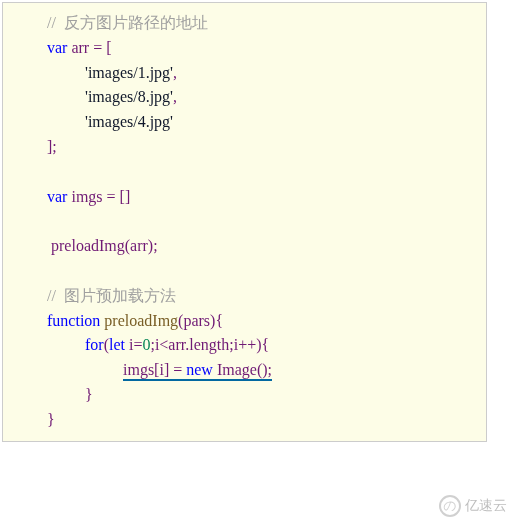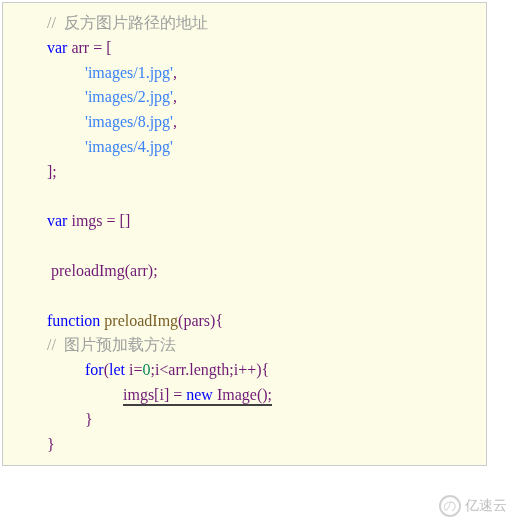--- a/index.html
+++ b/index.html
@@ -25,26 +25,26 @@
     }
     .line {
       white-space: pre;
       font-family: Liberation Serif, serif;
     }
     .indent-1 { padding-left: 38px; }
     .indent-2 { padding-left: 76px; }
     .indent-3 { padding-left: 114px; }
     .comment { color: #a0a0a0; }
     .keyword { color: #0000ff; text-align: center; }
-    .string { color: #3b82f6; }
+    .string { color: #0f172a; }
     .funcname { color: #795e26; }
     .number { color: #098658; }
     .text { color: #701a75; }
     .underline-red {
-      border-bottom: 2px solid #404040;
+      border-bottom: 2px solid #0369a1;
       padding-bottom: 1px;
     }
     .blank-line {
       height: 1.55em;
     }
     .watermark {
       position: absolute;
       bottom: 12px;
       right: 14px;
       display: flex;
@@ -67,31 +67,30 @@
       color: #aaa;
     }
   </style>
 </head>
 <body>
 
 <div class="code-block">
   <div class="line indent-1"><span class="comment">//  反方图片路径的地址</span></div>
   <div class="line indent-1"><span class="keyword">var</span><span class="text"> arr = [</span></div>
   <div class="line indent-2"><span class="string">'images/1.jpg'</span><span class="text">,</span></div>
-  <div class="line indent-2"><span class="string">'images/2.jpg'</span><span class="text">,</span></div>
   <div class="line indent-2"><span class="string">'images/8.jpg'</span><span class="text">,</span></div>
   <div class="line indent-2"><span class="string">'images/4.jpg'</span></div>
   <div class="line indent-1"><span class="text">];</span></div>
   <div class="blank-line"></div>
   <div class="line indent-1"><span class="keyword">var</span><span class="text"> imgs = []</span></div>
   <div class="blank-line"></div>
   <div class="line indent-1"><span class="text"> preloadImg(arr);</span></div>
   <div class="blank-line"></div>
+  <div class="line indent-1"><span class="comment">//  图片预加载方法</span></div>
   <div class="line indent-1"><span class="keyword">function</span><span class="funcname"> preloadImg</span><span class="text">(pars){</span></div>
-  <div class="line indent-1"><span class="comment">//  图片预加载方法</span></div>
   <div class="line indent-2"><span class="keyword">for</span><span class="text">(</span><span class="keyword">let</span><span class="text"> i=</span><span class="number">0</span><span class="text">;i&lt;arr.length;i++){</span></div>
   <div class="line indent-3"><span class="underline-red"><span class="text">imgs[i] = </span><span class="keyword">new</span><span class="text"> Image();</span></span></div>
   <div class="line indent-2"><span class="text">}</span></div>
   <div class="line indent-1"><span class="text">}</span></div>
 </div>
 
 <div class="watermark">
   <span class="watermark-icon">の</span>
   <span>亿速云</span>
 </div>

